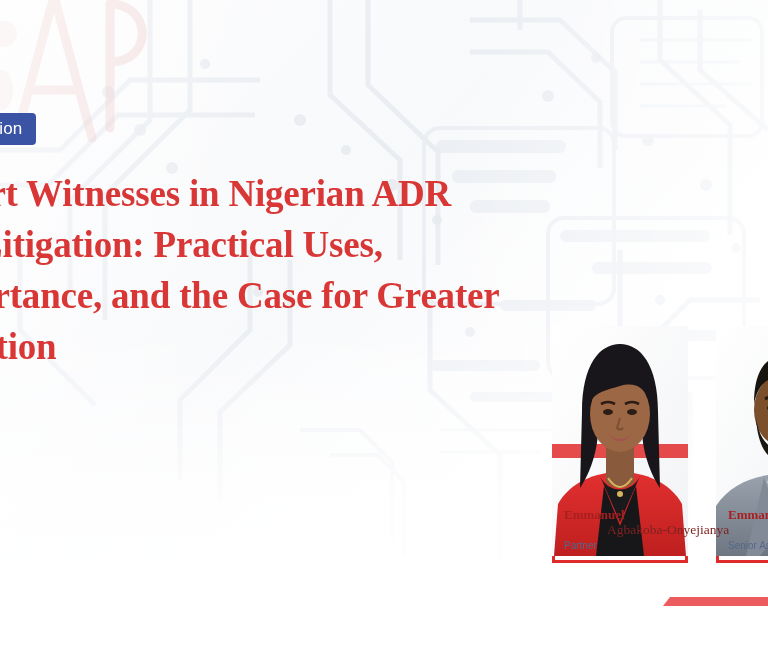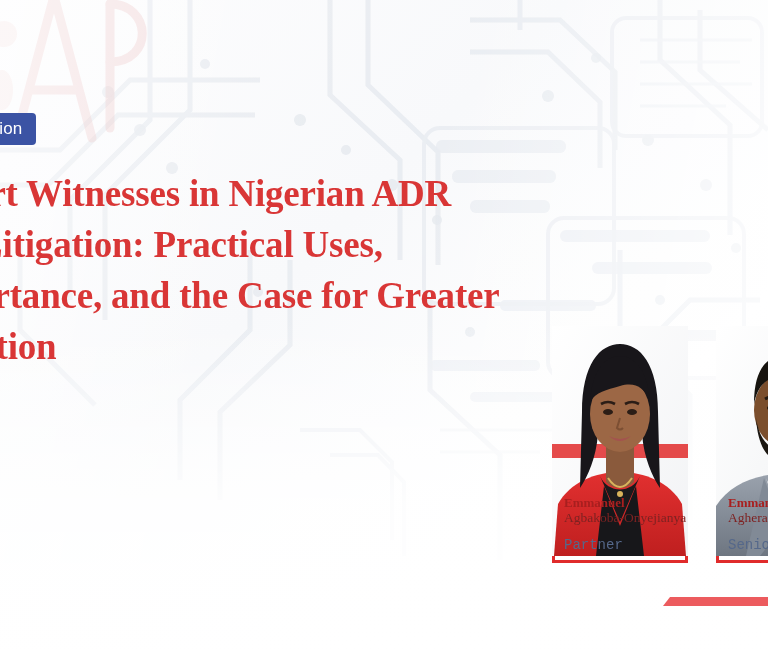--- a/index.html
+++ b/index.html
@@ -133,27 +133,28 @@
     line-height: 14px;
     color: #a81f1f;
     white-space: nowrap;
   }
   .spk-last {
     font-family: "Liberation Serif", "DejaVu Serif", serif;
     font-size: 13.5px;
     line-height: 16px;
     color: #7e2222;
     white-space: nowrap;
+    margin-left: 43px;
   }
   .spk-role {
-    font-family: Liberation Mono, monospace;
-    font-size: 14px;
+    font-family: Liberation Sans, sans-serif;
+    font-size: 10px;
     line-height: 15px;
     color: #55688a;
-    margin-top: 12px;
+    margin-top: 0;
     white-space: nowrap;
   }
 
   
   #accent-bar {
     position: absolute;
     left: 663px;
     top: 597px;
     width: 120px;
     height: 9px;

